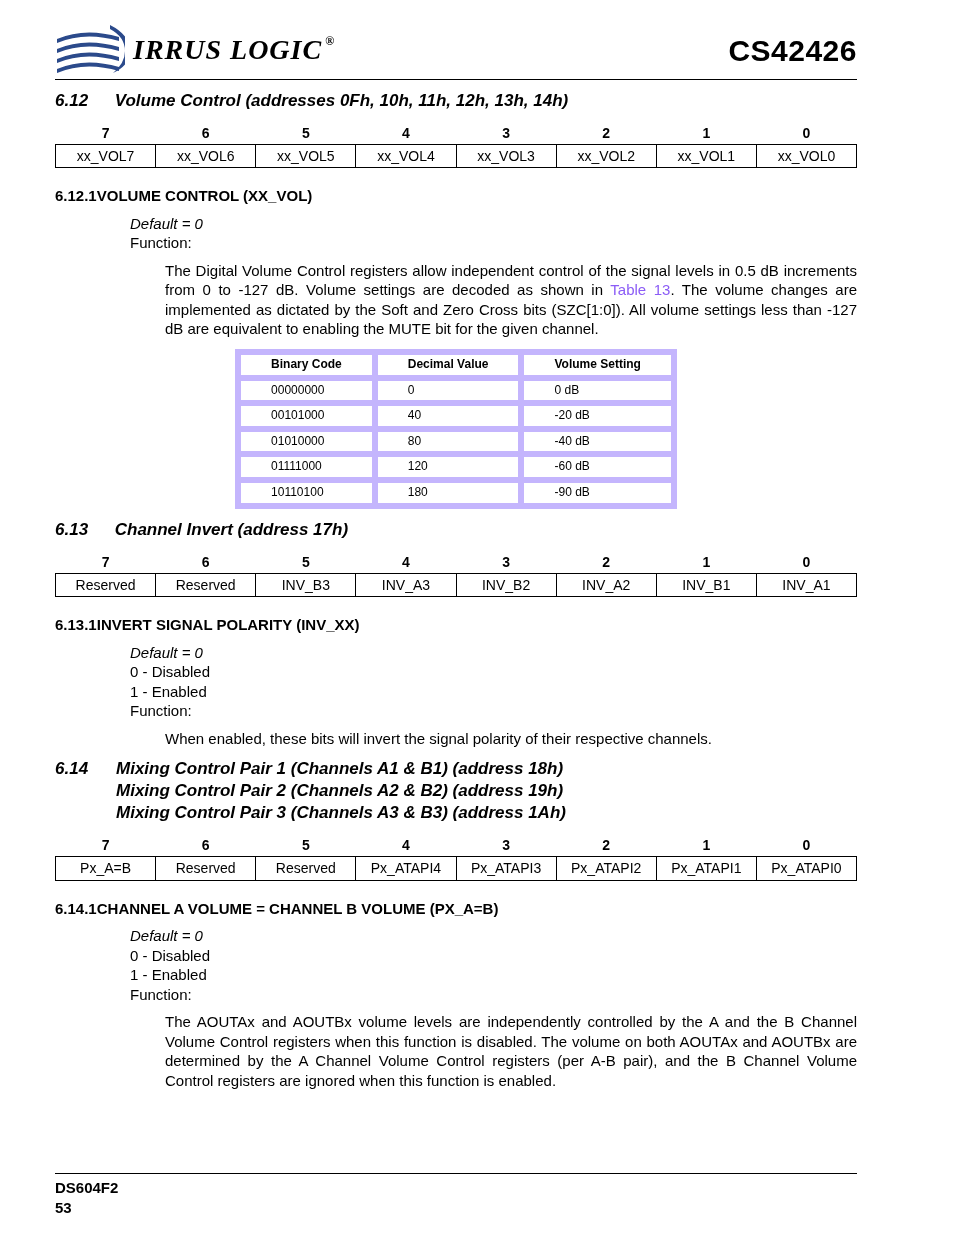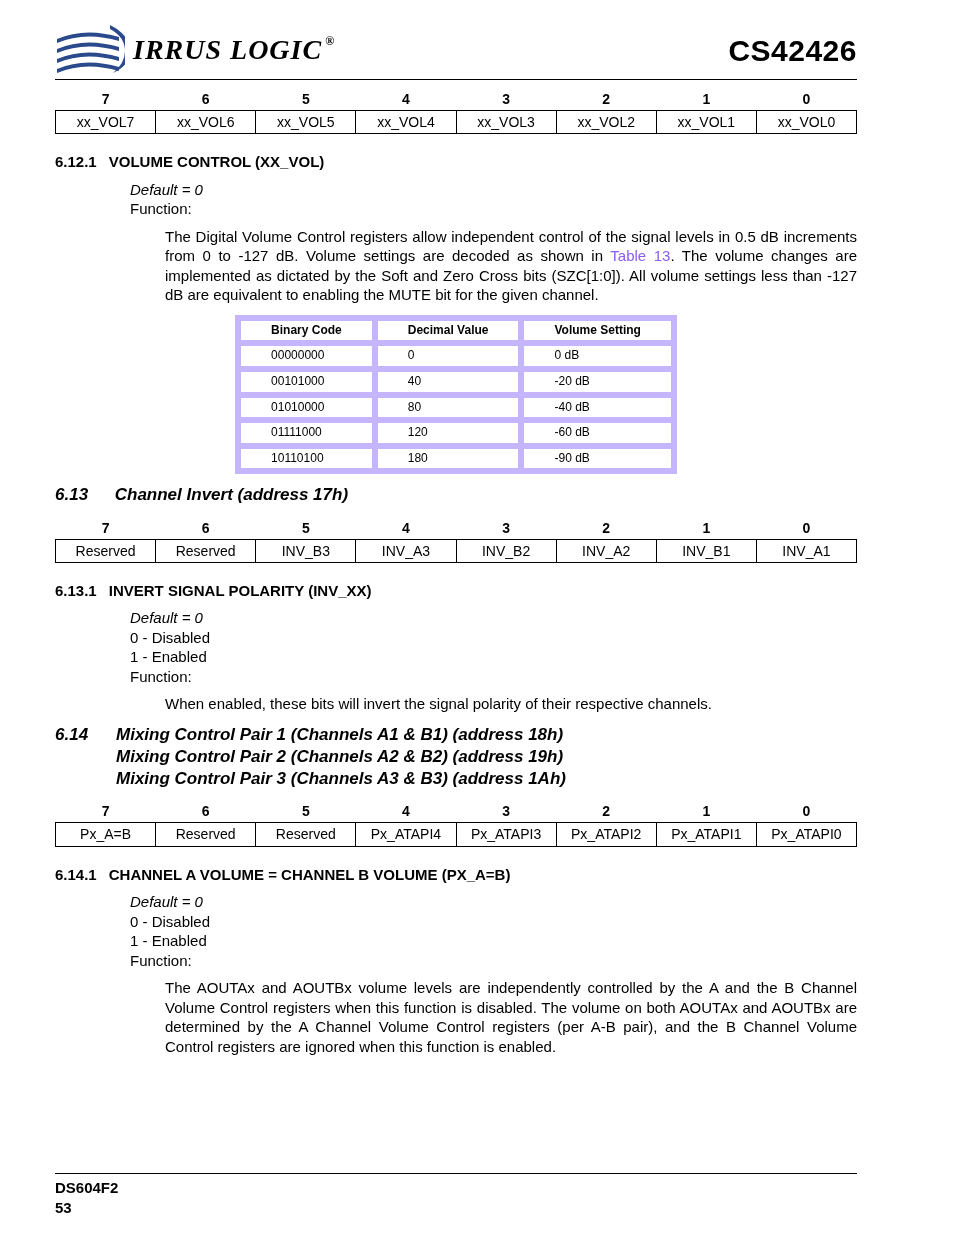--- a/index.html
+++ b/index.html
@@ -72,21 +72,21 @@
     font-size: 14px;
     text-align: center;
     padding: 2px 0;
   }
   .bit-table th {
     border-top: none;
     border-left: none;
     border-right: none;
     font-weight: bold;
   }
-  .sub-heading-row { display:flex; gap:12px; margin:18px 0 8px 0; font-weight:bold; font-size:15px;}
+  .sub-heading-row { display:flex; margin:18px 0 8px 0; font-weight:bold; font-size:15px;}
   .default-block {
     margin-left: 75px;
     margin-bottom: 8px;
     font-size: 15px;
   }
   .func-text {
     margin-left: 110px;
     font-size: 15px;
     text-align: justify;
   }
@@ -143,20 +143,24 @@
         </g>
       </svg>
       <span class="logo-text">
         <span>IRRUS LOGIC</span>
         <span class="reg">®</span>
       </span>
     </div>
     <div class="part-number">CS42426</div>
   </div>
 
+  <div class="section-title">
+    <span class="sec-num">6.12</span>
+    <span>Volume Control (addresses 0Fh, 10h, 11h, 12h, 13h, 14h)</span>
+  </div>
 
   <table class="bit-table">
     <tbody>
         <tr>
       <th>7</th>
       <th>6</th>
       <th>5</th>
       <th>4</th>
       <th>3</th>
       <th>2</th>

